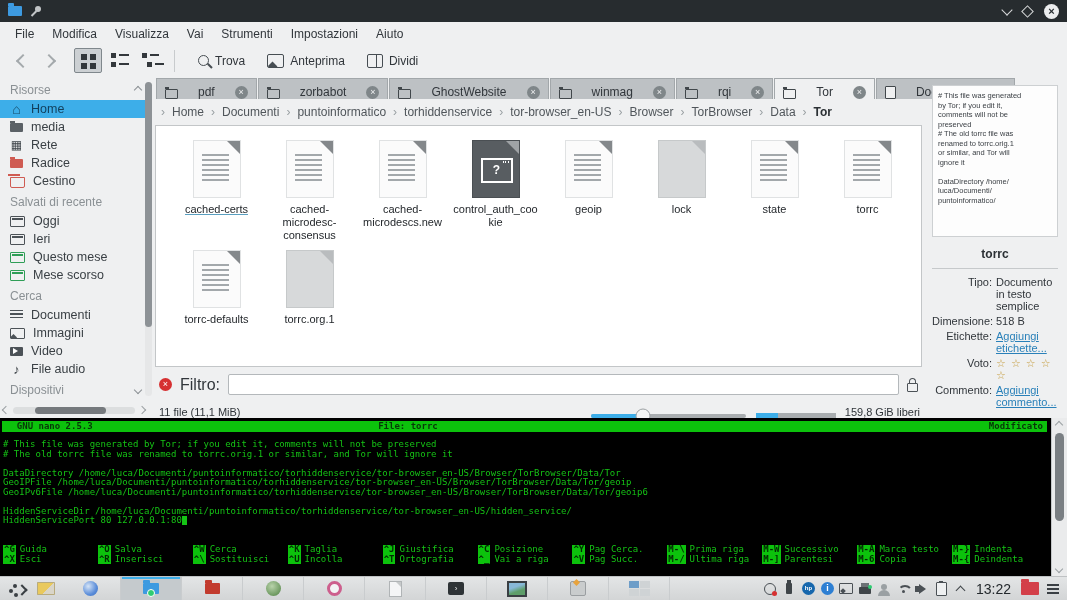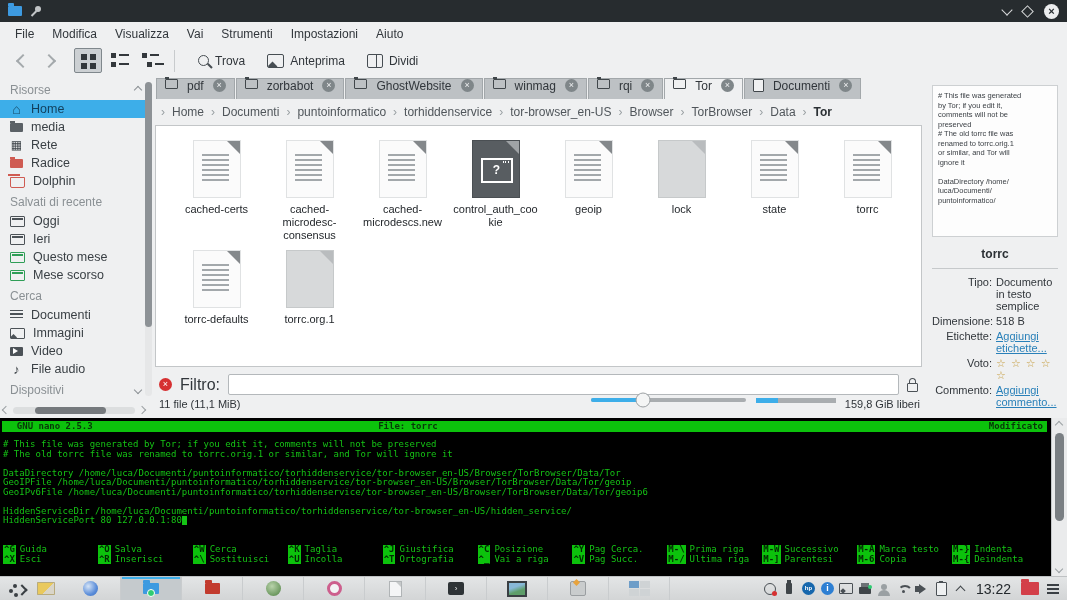--- a/index.html
+++ b/index.html
@@ -75,55 +75,55 @@
   #sb-vscroll{position:absolute;right:1px;top:6px;bottom:22px;width:7px;background:#e6e7e8;border-radius:4px}
   #sb-vscroll::after{content:'';position:absolute;left:0;right:0;top:0;height:78%;background:#8d9296;border-radius:4px}
   #sb-hscroll{position:absolute;bottom:3px;left:3px;right:8px;height:10px;display:flex;align-items:center;gap:4px}
   .hs-arrow{width:5px;height:5px;border-left:1.5px solid #9ba0a3;border-bottom:1.5px solid #9ba0a3;transform:rotate(45deg)}
   .hs-arrow.r{transform:rotate(-135deg)}
   .hs-track{flex:1;height:7px;background:#dcdedf;border-radius:4px;position:relative}
   .hs-thumb{position:absolute;left:18%;width:58%;top:0;bottom:0;background:#75797d;border-radius:4px}
   
   #centercol{flex:1;display:flex;flex-direction:column;min-width:0}
   #tabbar{height:23px;display:flex;align-items:flex-end;padding-left:3px}
-  .tab{display:flex;align-items:flex-start;gap:9px;height:21px;padding:0 8px;background:#bdc1c4;border:1px solid #a2a7aa;border-bottom:none;font-size:12px;color:#31363b;margin-right:1px;box-sizing:border-box}
+  .tab{display:flex;align-items:flex-end;gap:20px;height:21px;padding:0 8px;background:#bdc1c4;border:1px solid #a2a7aa;border-bottom:none;font-size:12px;color:#31363b;margin-right:1px;box-sizing:border-box}
   .tab.active{background:#eff0f1}
   .ticon-folder{width:11px;height:8px;background:none;border:1.5px solid #41474b;border-radius:1px;position:relative}
   .ticon-folder::before{content:'';position:absolute;top:-3px;left:-1px;width:4px;height:2px;background:#41474b}
   .ticon-doc{width:9px;height:11px;border:1.5px solid #41474b;border-radius:1px;background:#eff0f1}
   .tclose{width:13px;height:13px;border-radius:50%;background:#7f8689;color:#eff0f1;font-size:9px;line-height:13px;text-align:center}
   .tclose::before{content:'×'}
   #breadcrumb{height:26px;display:flex;align-items:center;gap:7px;padding-left:8px;font-size:12px;color:#50565b}
   .crumb-sep{color:#9aa0a3;font-size:12px}
   .crumb-sep::before{content:'›'}
   .crumb.last{font-weight:bold;color:#2b3034}
   #fileview{flex:1;margin:0 8px 4px 2px;background:#fff;border:1px solid #c3c6c8;overflow:hidden}
   .fgrid{display:grid;grid-template-columns:repeat(8,93px);padding:14px 0 0 14px;row-gap:8px}
   .fcell{display:flex;flex-direction:column;align-items:center;gap:5px}
   .flbl{font-size:11px;color:#24282c;text-align:center;line-height:13px;max-width:86px;word-wrap:break-word;word-break:break-word}
-  .flbl.u{text-decoration-color:#5a9fc0}
+  .flbl.u{text-decoration:underline;text-decoration-color:#5a9fc0}
   .fi{width:48px;height:58px;position:relative;box-sizing:border-box}
   .fi .fold{position:absolute;top:0;right:0;width:0;height:0}
   .fi.text{background:#fbfbfb;border:1px solid #e0e2e3}
   .fi.text .fold{border-top:13px solid #84888b;border-left:13px solid transparent}
   .fi .tl{position:absolute;left:8px;top:13px;width:27px;height:27px;background:repeating-linear-gradient(to bottom,#a3a8ab 0 2px,transparent 2px 5px)}
   .fi.plain{background:#d7d9da;border:1px solid #c6c9ca}
   .fi.plain .fold{border-top:13px solid #b9bcbe;border-left:13px solid transparent}
   .fi.binary{background:#585d61;border:1px solid #4a4f53}
   .fi.binary .fold{border-top:13px solid #9fa3a6;border-left:13px solid transparent}
   .fi .win{position:absolute;left:8px;top:17px;width:28px;height:21px;border:2px solid #fff;color:#fff;font-size:12px;text-align:center;line-height:20px;font-weight:bold}
   .fi .win::before{content:'?'}
   .fi .win::after{content:'';position:absolute;top:1px;right:1px;width:7px;height:2px;background:repeating-linear-gradient(to right,#fff 0 1px,transparent 1px 2.5px)}
   #filterrow{height:27px;display:flex;align-items:center;gap:8px;padding:0 12px 0 6px}
   .f-close{width:13px;height:13px;border-radius:50%;background:#d63031;color:#fff;font-size:9px;text-align:center;line-height:13px}
   .f-close::before{content:'×'}
   #filter-input{flex:1;height:19px;border:1px solid #b4b8bb;border-radius:2px;background:#fff;font-size:12px;padding:0 5px;outline:none;font-family:"Liberation Sans",sans-serif}
   .f-lock{width:9px;height:7px;border:1.5px solid #4c5257;border-radius:1px;position:relative;margin-top:5px}
   .f-lock::before{content:'';position:absolute;top:-6px;left:1px;width:5px;height:5px;border:1.5px solid #4c5257;border-bottom:none;border-radius:4px 4px 0 0}
-  #statusrow{height:20px;display:flex;align-items:flex-start;font-size:11px;color:#2f3439;padding:0 10px 0 6px}
+  #statusrow{height:20px;display:flex;align-items:flex-end;font-size:11px;color:#2f3439;padding:0 10px 0 6px}
   #status-spacer{flex:1}
   .zslider{width:155px;height:4px;background:#a9adb0;border-radius:2px;position:relative;margin:0 10px}
   .zfill{position:absolute;left:0;top:0;bottom:0;background:#3daee9;border-radius:2px}
   .zhandle{position:absolute;top:50%;width:13px;height:13px;background:#f4f5f5;border:1px solid #9ba0a3;border-radius:50%;transform:translate(-50%,-50%)}
   .capbar{width:80px;height:5px;background:#a9adb0;position:relative;margin-right:9px}
   .capfill{position:absolute;left:0;top:0;bottom:0;background:#3daee9}
   
   #infopanel{width:137px;flex:0 0 137px;padding:9px 9px 0 2px;box-sizing:border-box;font-size:11px}
   .prev{background:#fdfdfd;border:1px solid #cdd0d2;height:140px;padding:5px;font-size:7.5px;line-height:9.5px;color:#3a3f44;overflow:hidden;white-space:pre-wrap}
   .ptitle{text-align:center;font-weight:bold;font-size:12px;margin:10px 0 7px;color:#2b3034}
@@ -279,21 +279,21 @@
         <div class="sb-item">
           <span class="si si-network"></span>
           <span class="sb-lbl">Rete</span>
         </div>
         <div class="sb-item">
           <span class="si si-folder-red"></span>
           <span class="sb-lbl">Radice</span>
         </div>
         <div class="sb-item">
           <span class="si si-trash"></span>
-          <span class="sb-lbl">Dolphin</span>
+          <span class="sb-lbl">Cestino</span>
         </div>
         <div class="sb-header">
           <span>Salvati di recente</span>
         </div>
         <div class="sb-item">
           <span class="si si-calendar"></span>
           <span class="sb-lbl">Oggi</span>
         </div>
         <div class="sb-item">
           <span class="si si-calendar"></span>

